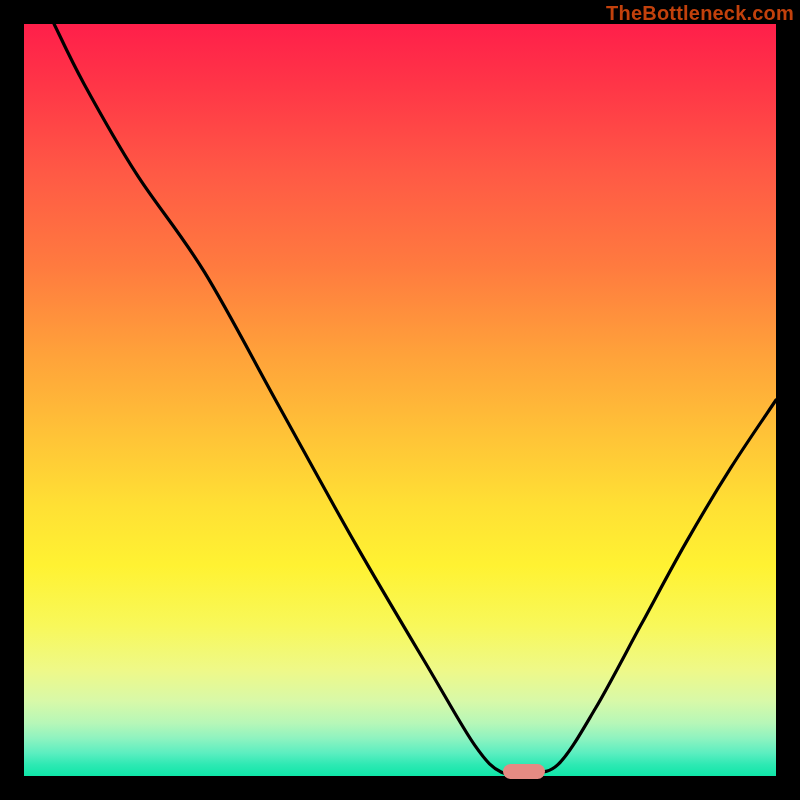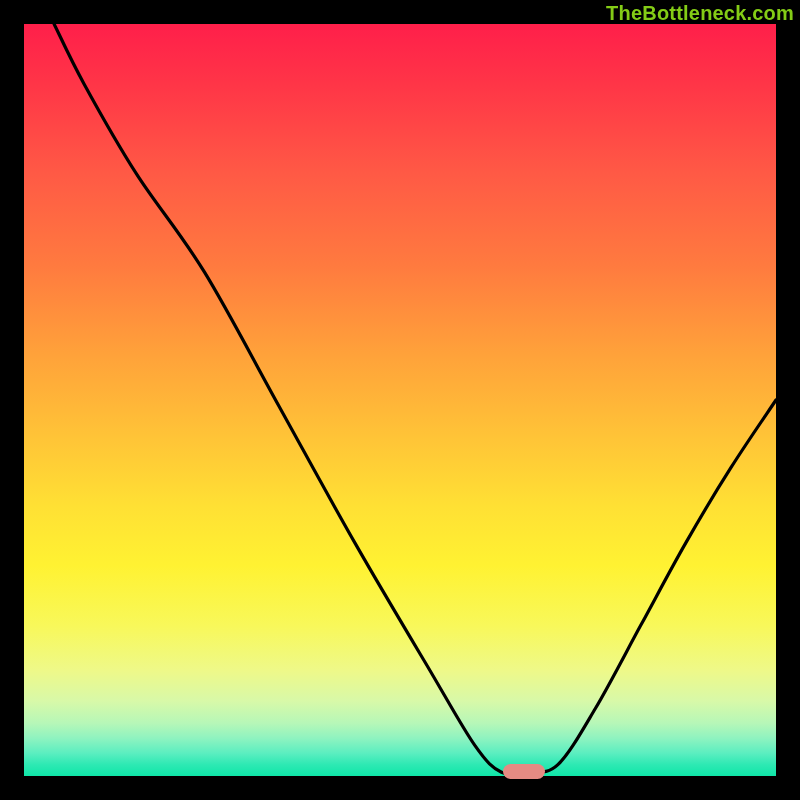--- a/index.html
+++ b/index.html
@@ -43,21 +43,21 @@
       #0fe6a8 100%
     );
   }
   .watermark {
     position: absolute;
     top: 2px;
     right: 6px;
     font-family: Arial, Helvetica, sans-serif;
     font-size: 20px;
     font-weight: 600;
-    color: #84cc16;
+    color: #c2410c;
     letter-spacing: 0.2px;
     user-select: none;
   }
   svg.curve {
     position: absolute;
     left: 0;
     top: 0;
   }
   .marker {
     position: absolute;

